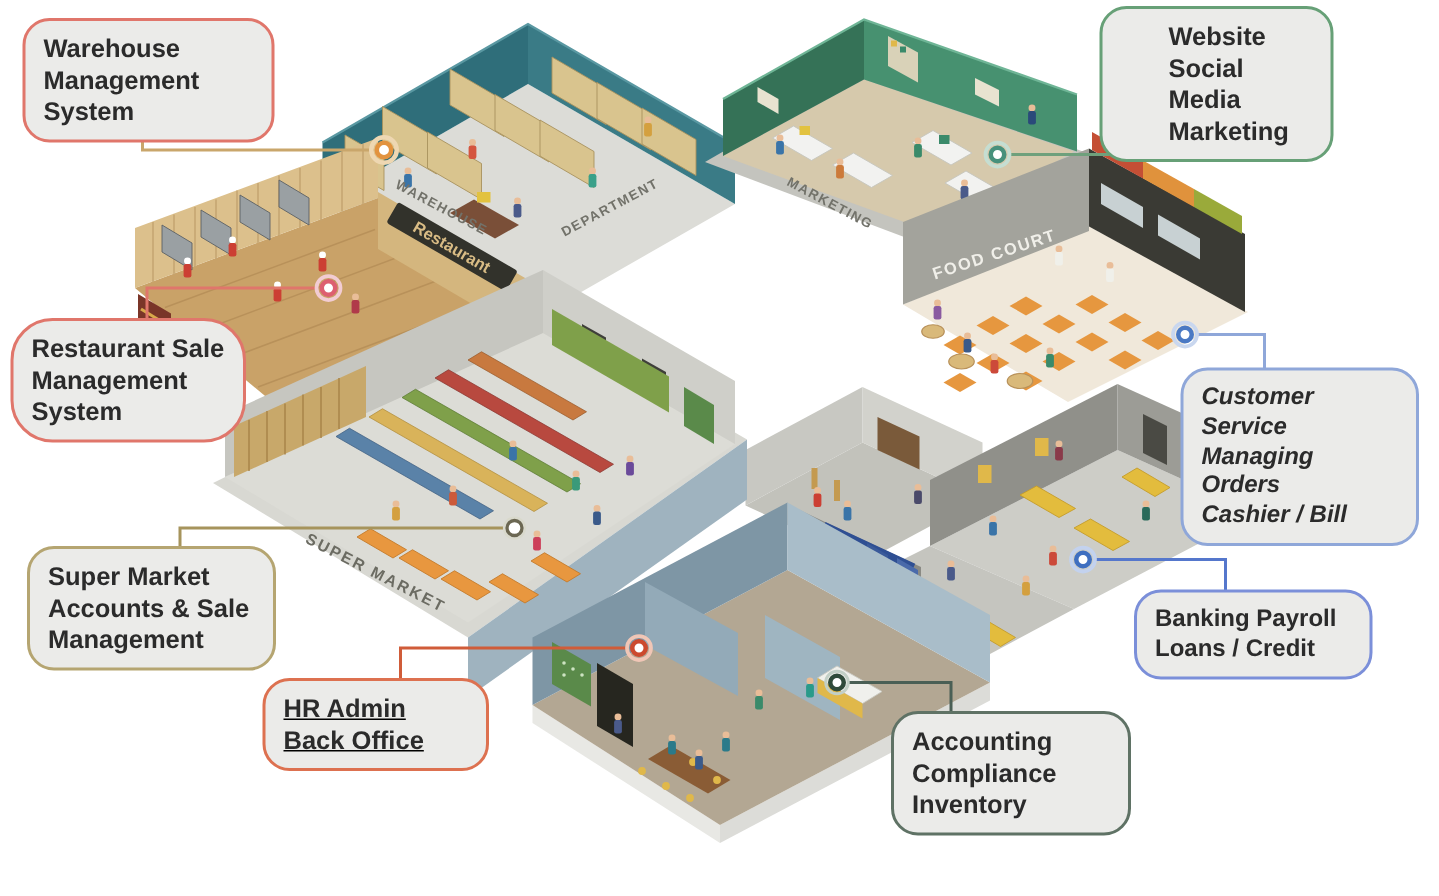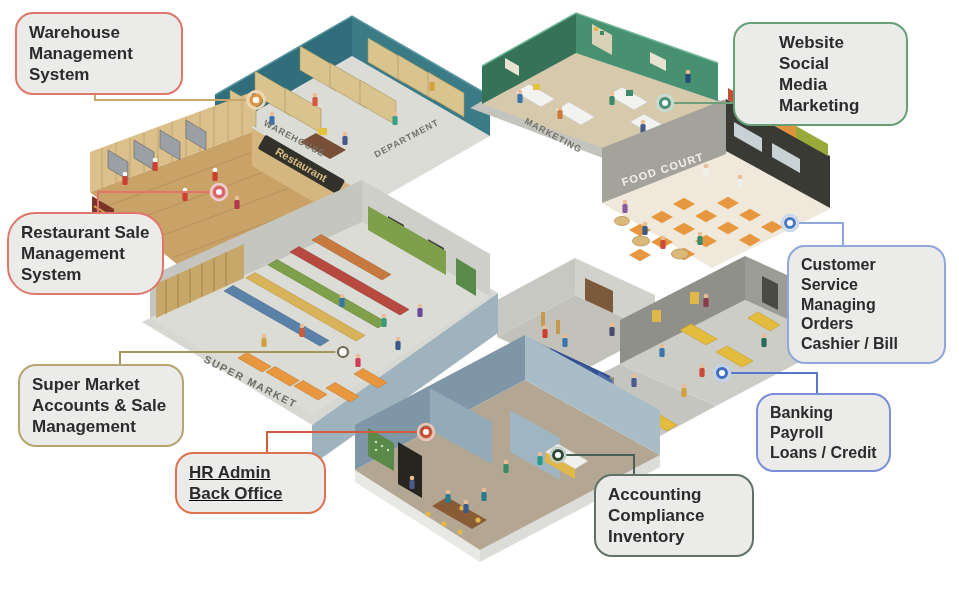--- a/index.html
+++ b/index.html
@@ -5,27 +5,27 @@
   html,body{margin:0;padding:0;background:#fff;}
   .stage{position:relative;width:959px;height:597px;background:#ffffff;overflow:hidden;
          font-family:"Liberation Sans",sans-serif;}
   .scene{position:absolute;left:0;top:0;}
   
   .callout{position:absolute;background:#ebebe9;border:2.5px solid #999;border-radius:18px;
            padding:8px 12px;box-sizing:border-box;z-index:5;}
   .callout-label{display:block;white-space:pre-line;font-weight:bold;color:#2b2b2b;
                  font-size:17px;line-height:1.24;letter-spacing:0;}
   .co-warehouse{left:15px;top:12px;width:168px;border-color:#e0766b;}
-  .co-website{left:733px;top:22px;width:175px;border-color:#67a077;padding-left:44px;}
+  .co-website{left:733px;top:4px;width:156px;border-color:#67a077;padding-left:44px;}
   .co-restaurant{left:7px;top:212px;width:157px;border-color:#e0766b;border-radius:28px;}
-  .co-customer{left:787px;top:245px;width:159px;border-color:#8fa7d9;}
+  .co-customer{left:787px;top:245px;width:159px;border-color:#8fa7d9;font-style:italic;}
   .co-customer .callout-label{font-size:16px;}
   .co-supermarket{left:18px;top:364px;width:166px;border-color:#b5a571;}
   .co-hr{left:175px;top:452px;width:151px;border-color:#dd7150;text-decoration:underline;}
-  .co-banking{left:756px;top:393px;width:135px;border-color:#7b8fd9;}
+  .co-banking{left:756px;top:393px;width:159px;border-color:#7b8fd9;}
   .co-banking .callout-label{font-size:16px;}
   .co-accounting{left:569px;top:474px;width:160px;border-color:#5f7265;margin-left:25px;}
   
   .ft{font-family:"Liberation Sans",sans-serif;font-weight:bold;font-size:9px;
       fill:#72726a;letter-spacing:1px;text-anchor:middle;}
   .ft-big{font-family:"Liberation Sans",sans-serif;font-weight:bold;font-size:10.5px;
       fill:#6b6b62;letter-spacing:1.6px;text-anchor:middle;}
   .ft-wall{font-family:"Liberation Sans",sans-serif;font-weight:bold;font-size:11px;
       fill:#f0efe9;letter-spacing:1.2px;text-anchor:middle;}
   .sign-txt{font-family:"Liberation Sans",sans-serif;font-weight:bold;font-size:11px;

